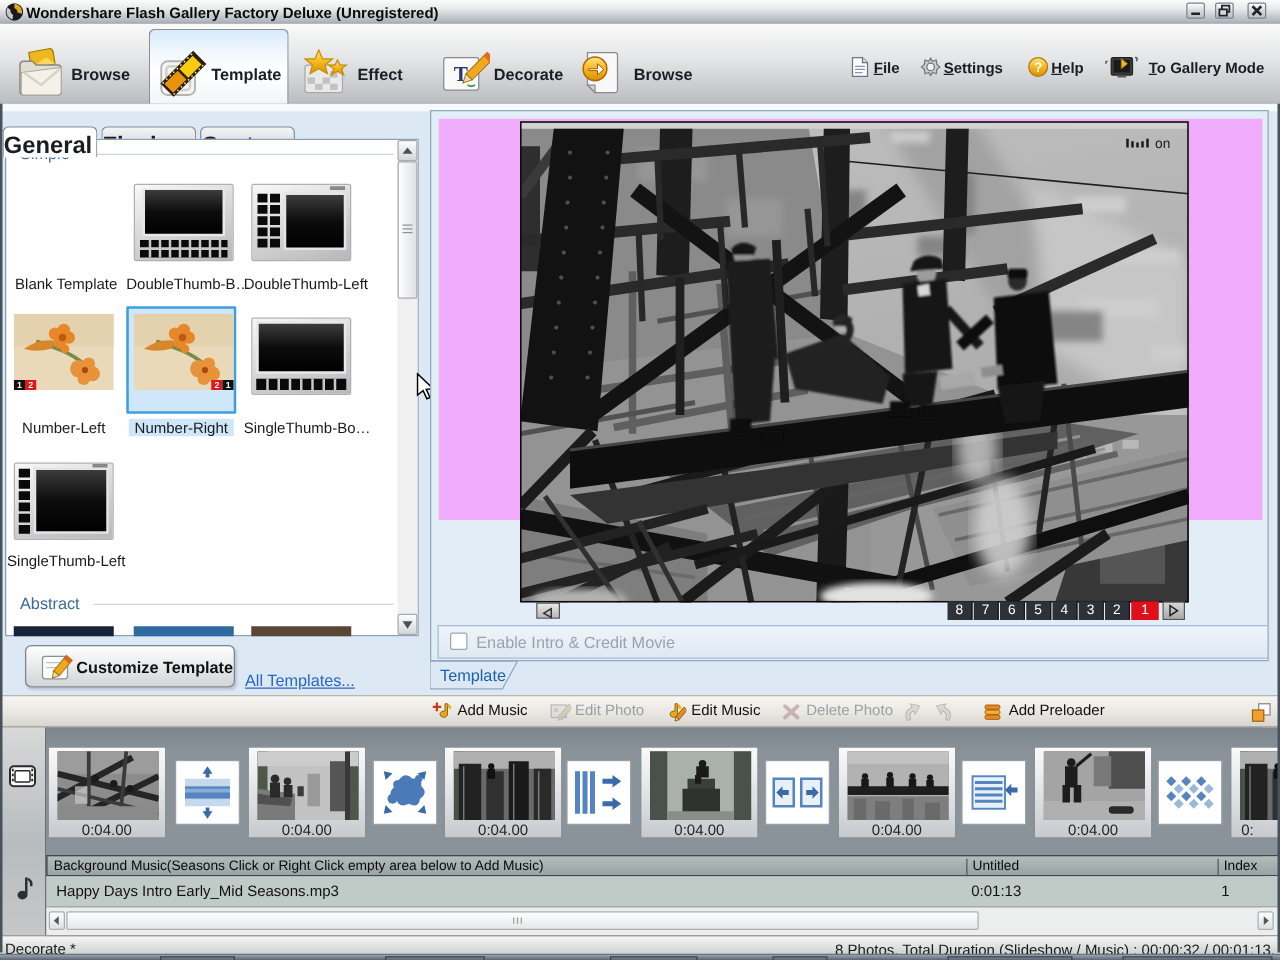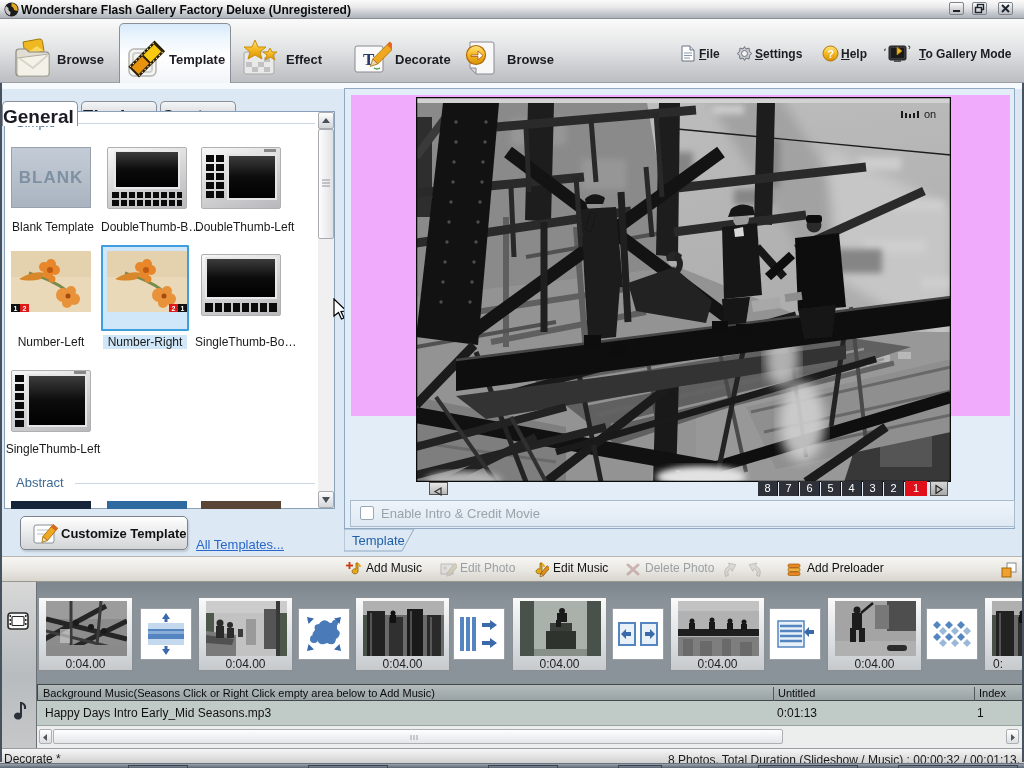--- a/index.html
+++ b/index.html
@@ -395,21 +395,20 @@
 <div class="abs" style="left:1022px;top:83px;width:2px;height:679px;background:#46525e;z-index:50;"></div>
 
 <div class="ltab" style="left:81px;width:76px;" id="ltab-theme">Flash</div>
 <div class="ltab" style="left:160px;width:76px;" id="ltab-custom">Custom</div>
 <div class="ltab" id="ltab-general">General</div>
 
 <div id="list">
  <div class="secthdr" style="left:11px;top:3px;">Simple</div>
  <div class="secline" style="left:58px;top:11px;width:252px;"></div>
 
- <div class="abs" style="left:6px;top:35px;width:80px;height:61px;background:linear-gradient(#c3ccd6,#aab4c0);border:1px solid #98a2ac;color:#7e90a2;font-weight:bold;font-size:17px;text-align:center;line-height:59px;letter-spacing:1px;">BLANK</div>
  <div class="tvframe" style="left:102px;top:35px;"><svg width="78" height="60" viewBox="0 0 78 60">
    <rect x="6" y="3" width="66" height="38" fill="#e8e8e8"></rect>
           <rect x="8" y="4" width="62" height="35" fill="url(#gscr)"></rect>
    <g fill="#0a0a0a">
             <rect x="4" y="44" width="70" height="6"></rect>
             <rect x="4" y="52" width="70" height="6"></rect>
           </g>
    <g fill="#c8c8c8">
             <rect x="11" y="44" width="2" height="14"></rect>
             <rect x="19" y="44" width="2" height="14"></rect>

